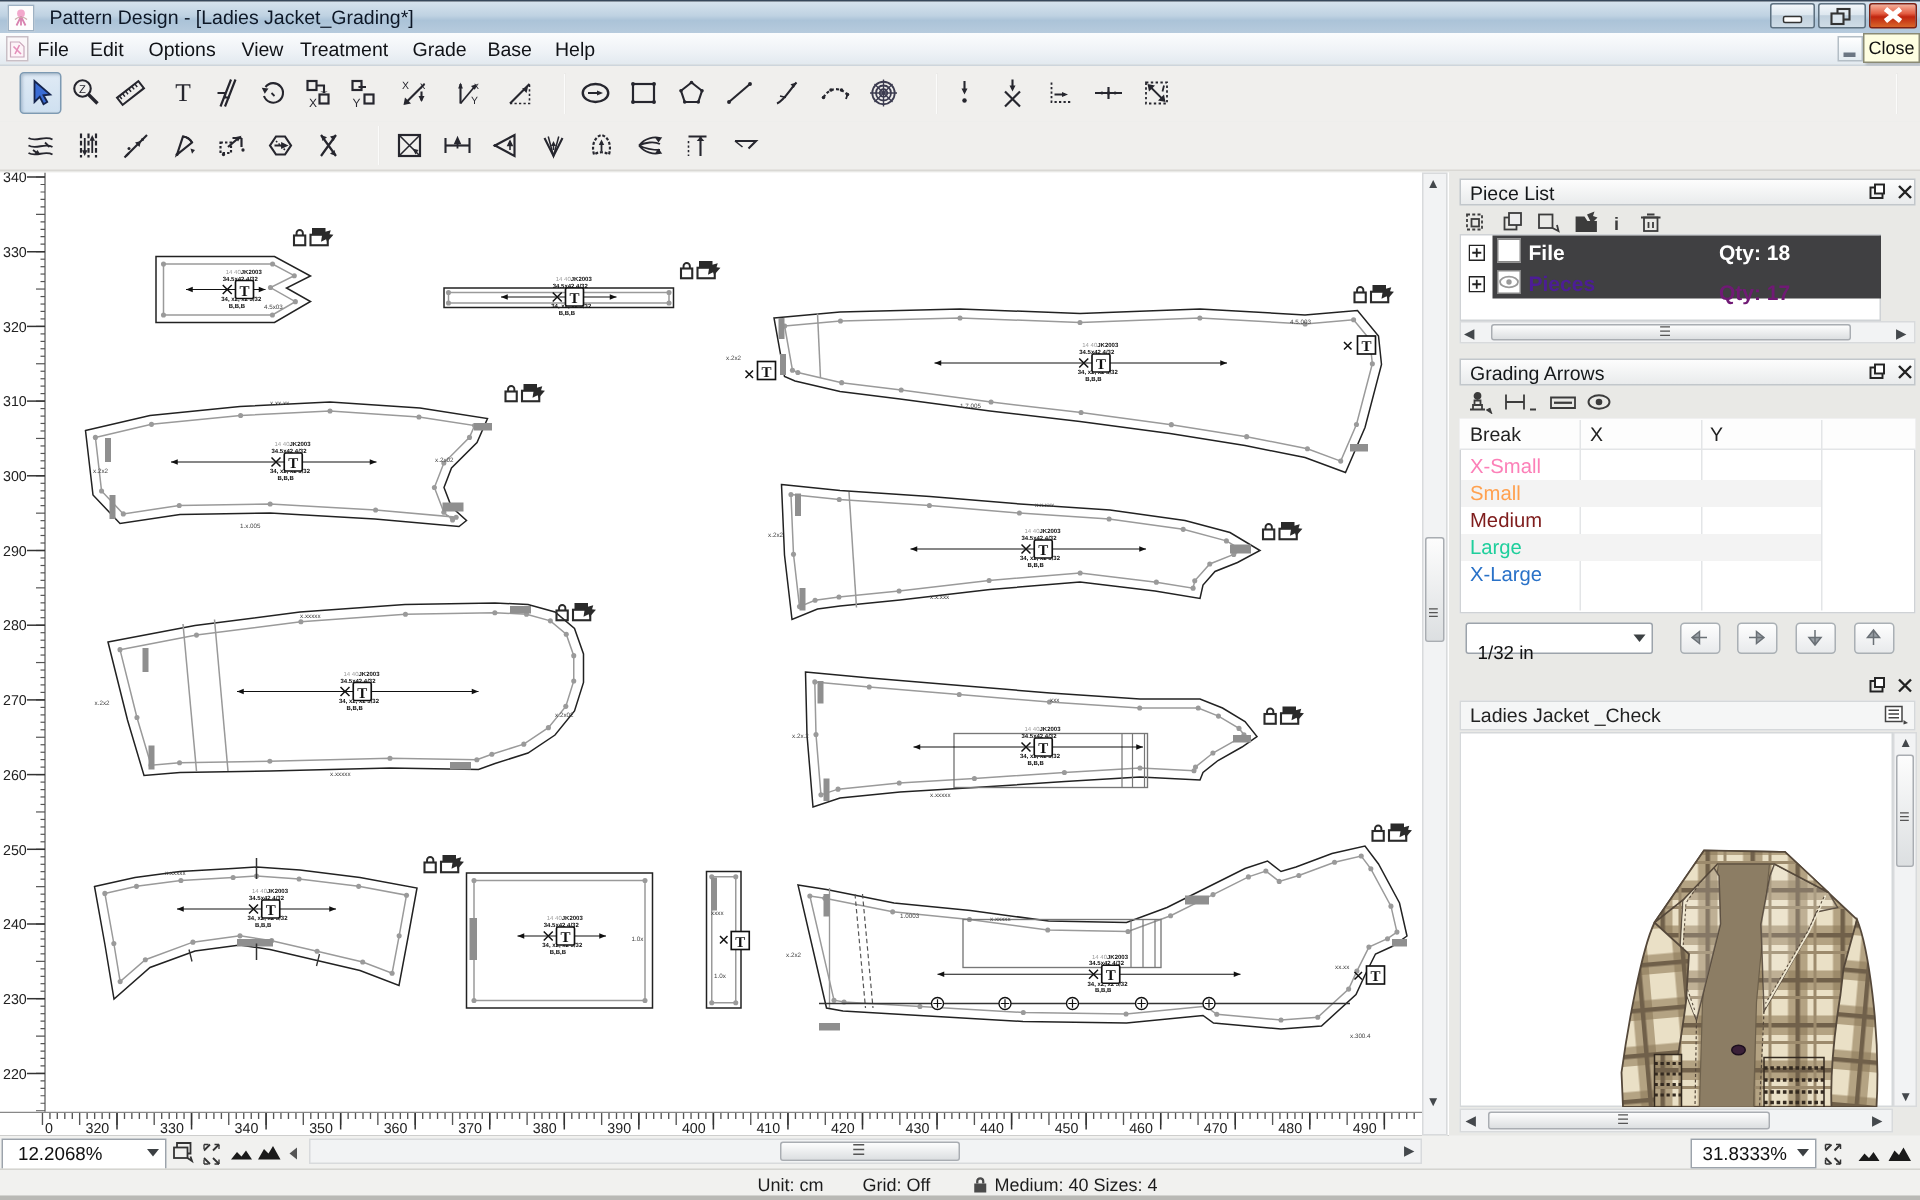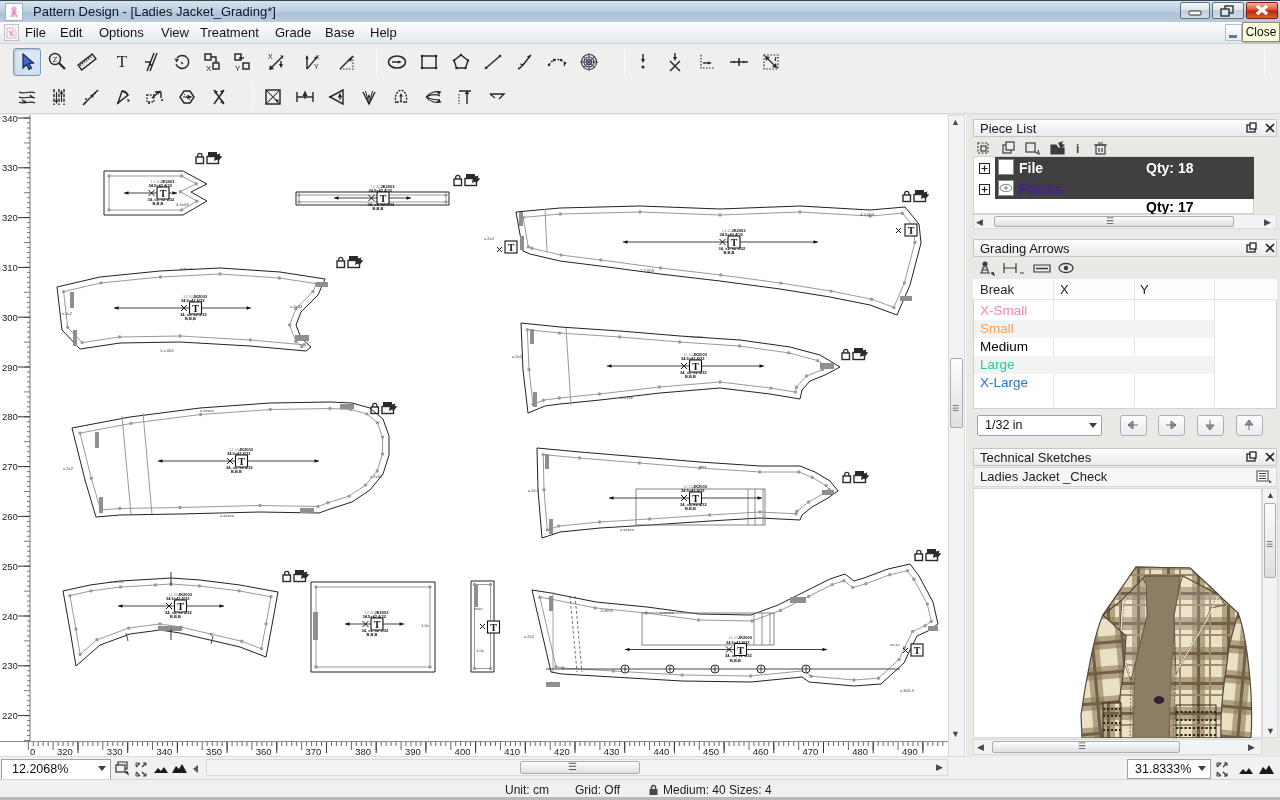--- a/index.html
+++ b/index.html
@@ -1005,21 +1005,21 @@
     </svg>
 <div class="abs" style="left:998px;top:159px;width:16px;height:16px;background:#fff;border:1px solid #888;"></div>
 <div class="abs" style="left:998px;top:180px;width:16px;height:16px;background:#fff;border:1px solid #888;"></div>
 <svg class="abs" style="left:999px;top:181px;" width="14" height="14" viewBox="0 0 14 14">
       <ellipse cx="7" cy="7" rx="6" ry="3.6" fill="none" stroke="#9a9a9a" stroke-width="1.2"></ellipse>
       <circle cx="7" cy="7" r="1.8" fill="#9a9a9a"></circle>
     </svg>
 <div class="abs" style="left:1019px;top:160px;font-size:14px;font-weight:bold;color:#fff;">File</div>
 <div class="abs" style="left:1146px;top:160px;font-size:14px;font-weight:bold;color:#fff;">Qty: 18</div>
 <div class="abs" style="left:1019px;top:181px;font-size:14px;font-weight:bold;color:#4c1d95;">Pieces</div>
-<div class="abs" style="left:1146px;top:199px;font-size:14px;font-weight:bold;color:#000000;">Qty: 17</div>
+<div class="abs" style="left:1146px;top:187px;font-size:14px;font-weight:bold;color:#701a75;">Qty: 17</div>
 <div class="scroll-h abs" style="left:973px;top:214px;width:304px;height:15px;"></div>
 <div class="thumb abs" style="left:994px;top:216px;width:240px;height:11px;"></div>
 <div class="sarrow abs" style="left:976px;top:217px;">◀</div>
 <div class="sarrow abs" style="left:1264px;top:217px;">▶</div>
 <div class="abs" style="left:1106px;top:216px;font-size:9px;color:#555;">☰</div>
 <div class="phead abs" style="left:973px;top:239px;width:304px;">Grading Arrows</div>
 <svg class="abs" style="left:1246px;top:242px;" width="30" height="12" viewBox="0 0 30 12">
       <rect x="1" y="3" width="8" height="7" fill="none" stroke="#222" stroke-width="1.3"></rect>
       <rect x="4" y="1" width="6" height="6" fill="#fff" stroke="#222" stroke-width="1.3"></rect>
       <path d="M20,2 L28,10 M28,2 L20,10" stroke="#222" stroke-width="1.6"></path>
@@ -1040,25 +1040,25 @@
 <div class="abs" style="left:973px;top:279px;width:304px;height:21px;background:#fdfdfd;border-bottom:1px solid #e3e5e7;"></div>
 <div class="abs" style="left:1053px;top:280px;width:1px;height:127px;background:#e3e5e7;"></div>
 <div class="abs" style="left:1134px;top:280px;width:1px;height:127px;background:#e3e5e7;"></div>
 <div class="abs" style="left:1214px;top:280px;width:1px;height:127px;background:#e3e5e7;"></div>
 <div class="abs" style="left:980px;top:282px;font-size:13px;color:#222;">Break</div>
 <div class="abs" style="left:1060px;top:282px;font-size:13px;color:#222;">X</div>
 <div class="abs" style="left:1140px;top:282px;font-size:13px;color:#222;">Y</div>
 <div class="abs" style="left:980px;top:303px;font-size:13.5px;color:#fc80b8;">X-Small</div>
 <div class="abs" style="left:974px;top:320px;width:240px;height:18px;background:#f3f3f3;"></div>
 <div class="abs" style="left:980px;top:321px;font-size:13.5px;color:#ffa14f;">Small</div>
-<div class="abs" style="left:980px;top:339px;font-size:13.5px;color:#000000;">Medium</div>
+<div class="abs" style="left:980px;top:339px;font-size:13.5px;color:#7f1d1d;">Medium</div>
 <div class="abs" style="left:974px;top:356px;width:240px;height:18px;background:#f3f3f3;"></div>
 <div class="abs" style="left:980px;top:357px;font-size:13.5px;color:#1fcf9c;">Large</div>
 <div class="abs" style="left:980px;top:375px;font-size:13.5px;color:#2a72c8;">X-Large</div>
-<div class="combo abs" style="left:977px;top:415px;width:125px;height:21px;padding:2px 0 0 7px;border-radius:2px;">1/32 in<span class="arr"></span></div>
+<div class="combo abs" style="left:977px;top:415px;width:125px;height:21px;padding:12px 0 0 7px;border-radius:2px;">1/32 in<span class="arr"></span></div>
 <div class="abs" style="left:1120px;top:415px;width:27px;height:21px;background:linear-gradient(180deg,#fefefe,#e8eaec);border:1px solid #aab0b5;border-radius:3px;"></div>
 <svg class="abs" style="left:1120px;top:418px;" width="27" height="14" viewBox="0 0 27 14">
       <g fill="#9aa0a6" stroke="#6a7076" stroke-width="1">
         <path d="M18,7 H8 M8,7 l5,-4 v8 z"></path>
       </g>
     </svg>
 <div class="abs" style="left:1158px;top:415px;width:27px;height:21px;background:linear-gradient(180deg,#fefefe,#e8eaec);border:1px solid #aab0b5;border-radius:3px;"></div>
 <svg class="abs" style="left:1158px;top:418px;" width="27" height="14" viewBox="0 0 27 14">
       <g fill="#9aa0a6" stroke="#6a7076" stroke-width="1">
         <path d="M8,7 H18 M18,7 l-5,-4 v8 z"></path>
@@ -1069,21 +1069,20 @@
       <g fill="#9aa0a6" stroke="#6a7076" stroke-width="1">
         <path d="M13,2 V12 M13,12 l-4,-5 h8 z"></path>
       </g>
     </svg>
 <div class="abs" style="left:1236px;top:415px;width:27px;height:21px;background:linear-gradient(180deg,#fefefe,#e8eaec);border:1px solid #aab0b5;border-radius:3px;"></div>
 <svg class="abs" style="left:1236px;top:418px;" width="27" height="14" viewBox="0 0 27 14">
       <g fill="#9aa0a6" stroke="#6a7076" stroke-width="1">
         <path d="M13,12 V2 M13,2 l-4,5 h8 z"></path>
       </g>
     </svg>
-<div class="phead abs" style="left:973px;top:448px;width:304px;">Technical Sketches</div>
 <svg class="abs" style="left:1246px;top:451px;" width="30" height="12" viewBox="0 0 30 12">
       <rect x="1" y="3" width="8" height="7" fill="none" stroke="#222" stroke-width="1.3"></rect>
       <rect x="4" y="1" width="6" height="6" fill="#fff" stroke="#222" stroke-width="1.3"></rect>
       <path d="M20,2 L28,10 M28,2 L20,10" stroke="#222" stroke-width="1.6"></path>
     </svg>
 <div class="abs" style="left:973px;top:467px;width:304px;height:20px;background:#f5f6f6;border:1px solid #d5d8da;"></div>
 <div class="abs" style="left:980px;top:469px;font-size:13px;color:#222;">Ladies Jacket _Check</div>
 <svg class="abs" style="left:1256px;top:470px;" width="16" height="14" viewBox="0 0 16 14">
       <rect x="1" y="1" width="11" height="10" fill="#fff" stroke="#444"></rect>
       <path d="M3,3.5 h7 M3,6 h7 M3,8.5 h7" stroke="#444" stroke-width="1"></path>

